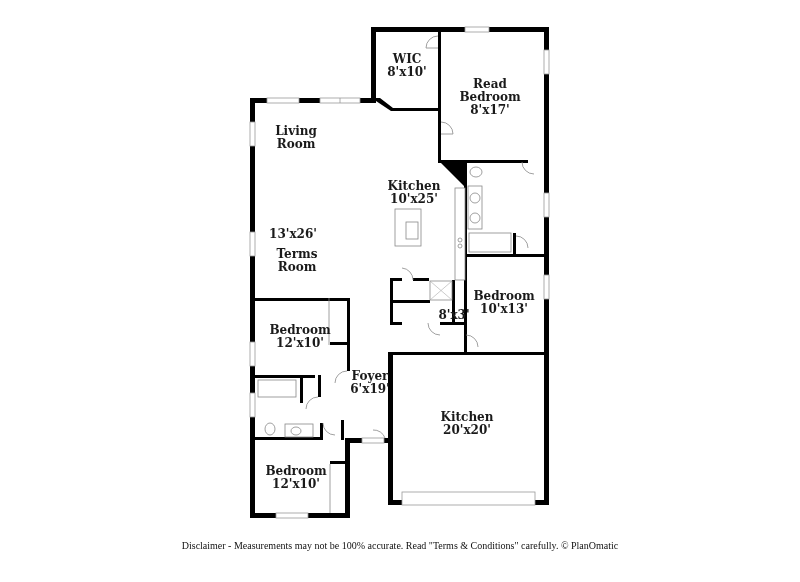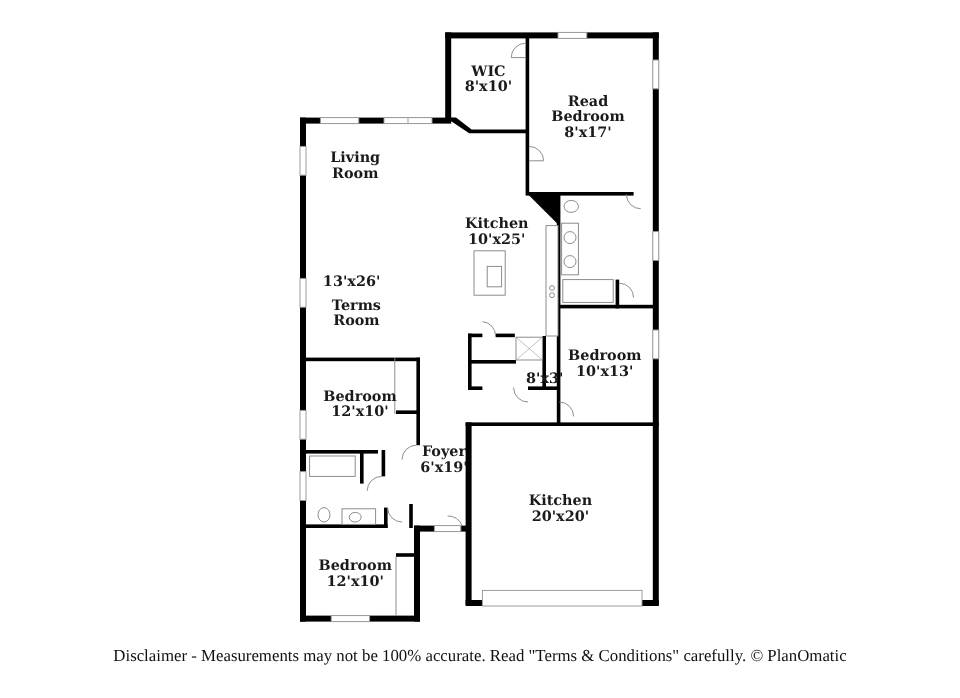--- a/index.html
+++ b/index.html
@@ -18,21 +18,21 @@
       color: #1a1a1a;
       text-align: center;
       transform: translateX(-50%);
       white-space: nowrap;
     }
     .disclaimer {
       position: absolute;
       left: 0; width: 800px; top: 540px;
       text-align: center;
       font-family: "Liberation Serif", "DejaVu Serif", serif;
-      font-size: 14px;
+      font-size: 10px;
       color: #111;
     }
   </style>
 </head>
 <body>
 
 <svg id="plan" viewBox="0 0 800 582" xmlns="http://www.w3.org/2000/svg">
 
   <g>
 

